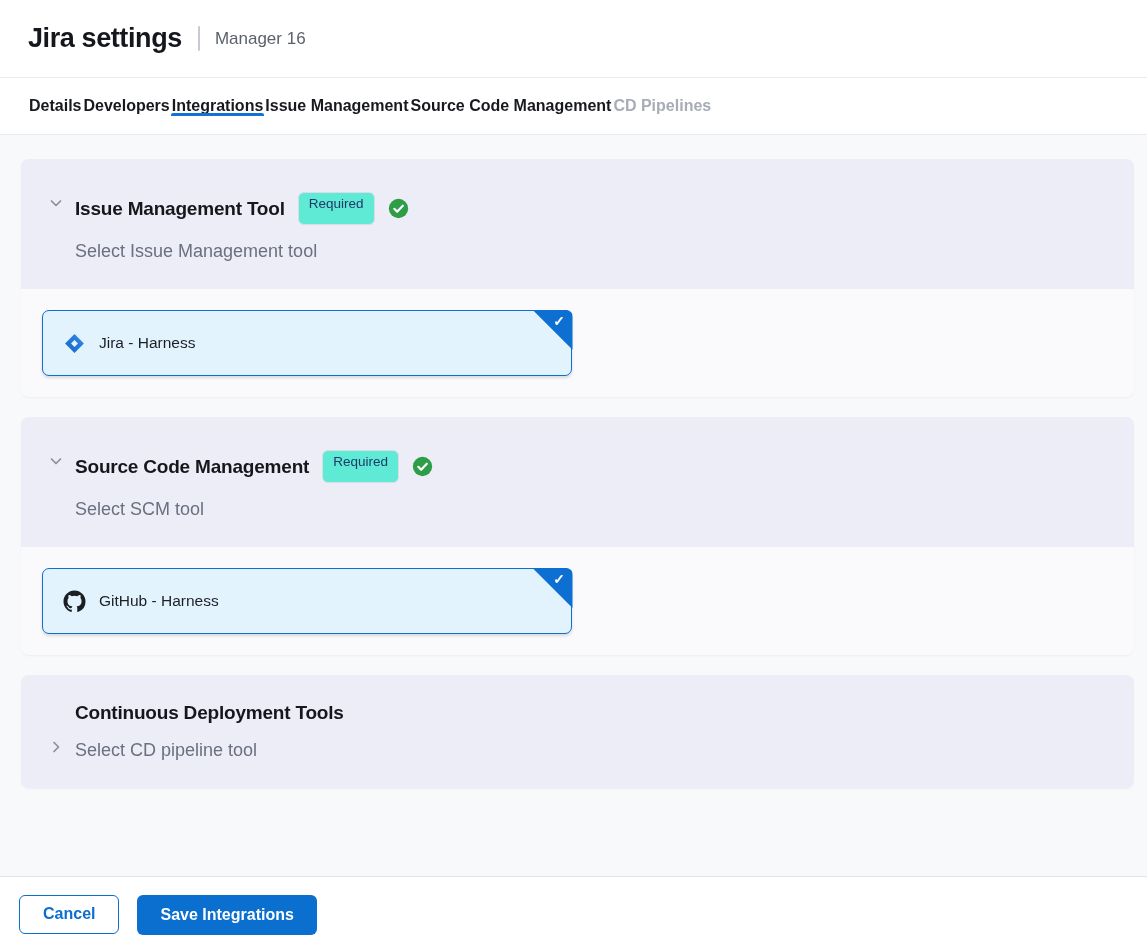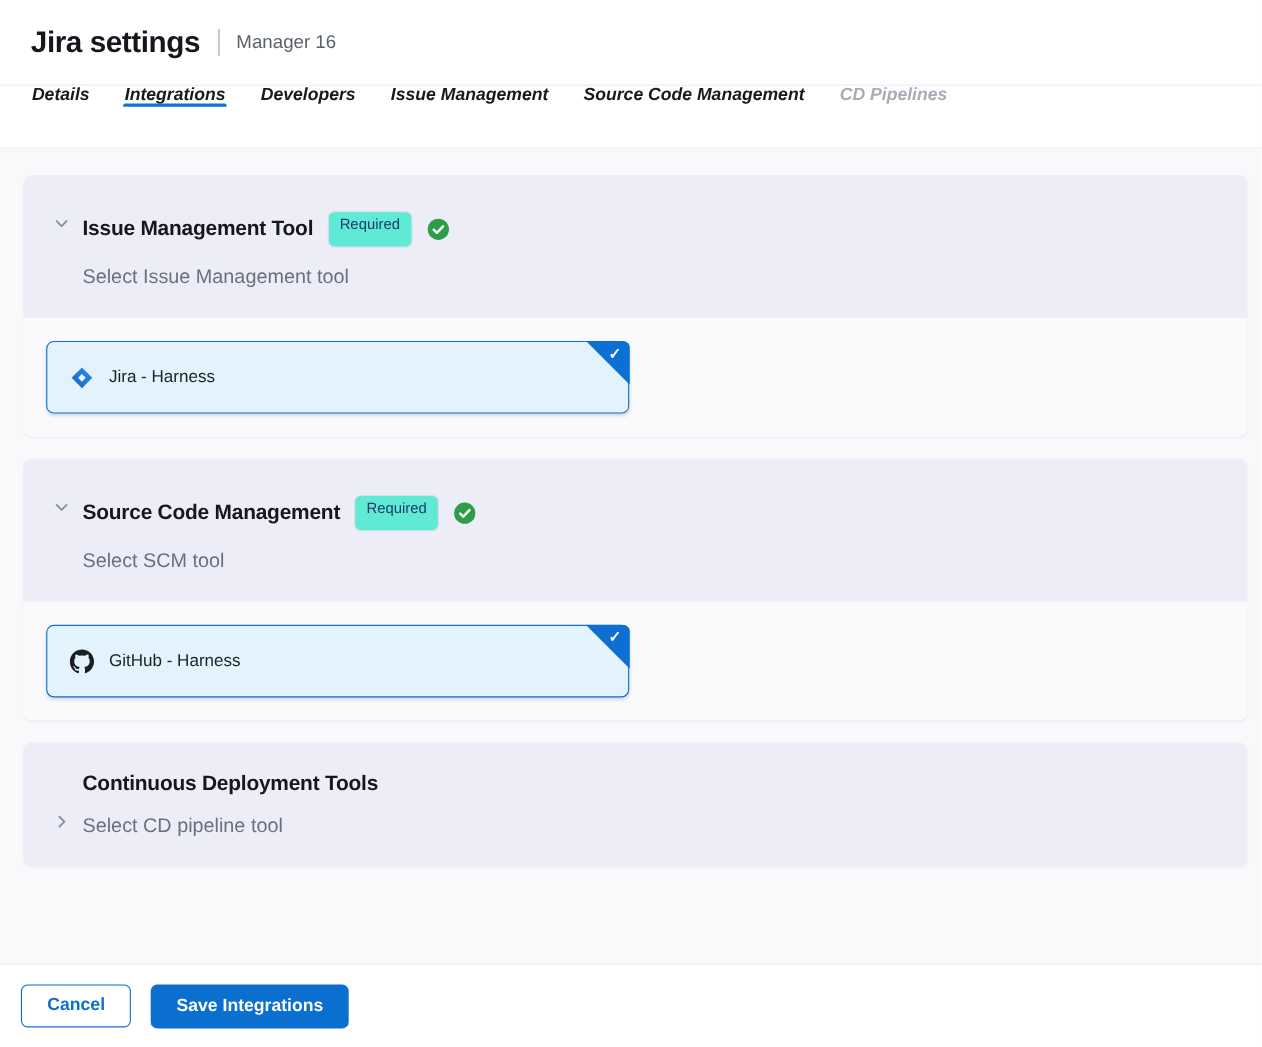--- a/index.html
+++ b/index.html
@@ -21,26 +21,24 @@
     border-bottom:1px solid #e9eaee;
   }
   .page-title { font-size:27px; font-weight:700; letter-spacing:-0.4px; color:#15171c; }
   .title-divider { width:2px; height:25px; background:#c6cad1; margin:0 15px 0 16px; border-radius:1px; }
   .page-subtitle { font-size:17px; color:#5b616b; }
 
   
   .tabbar {
     height:57px;
     display:flex;
-    align-items:flex-start;
-    gap:30px;
+    align-items:center;
     padding:0 28px;
     background:#ffffff;
     border-bottom:1px solid #e9eaee;
-    font-style:italic;
   }
   .tab {
     display:flex;
     align-items:center;
     font-size:16px;
     font-weight:600;
     color:#17191e;
     position:relative;
     padding:0 1px;
     cursor:pointer;
@@ -183,22 +181,22 @@
 <body>
 
 <div class="page-header">
   <div class="page-title">Jira settings</div>
   <div class="title-divider"></div>
   <div class="page-subtitle">Manager 16</div>
 </div>
 
 <div class="tabbar">
   <div class="tab">Details</div>
+  <div class="tab">Developers</div>
   <div class="tab active">Integrations</div>
-  <div class="tab">Developers</div>
   <div class="tab">Issue Management</div>
   <div class="tab">Source Code Management</div>
   <div class="tab disabled">CD Pipelines</div>
 </div>
 
 <div class="main">
 
   <div class="section">
     <div class="section-header">
       <div class="chev-wrap">

